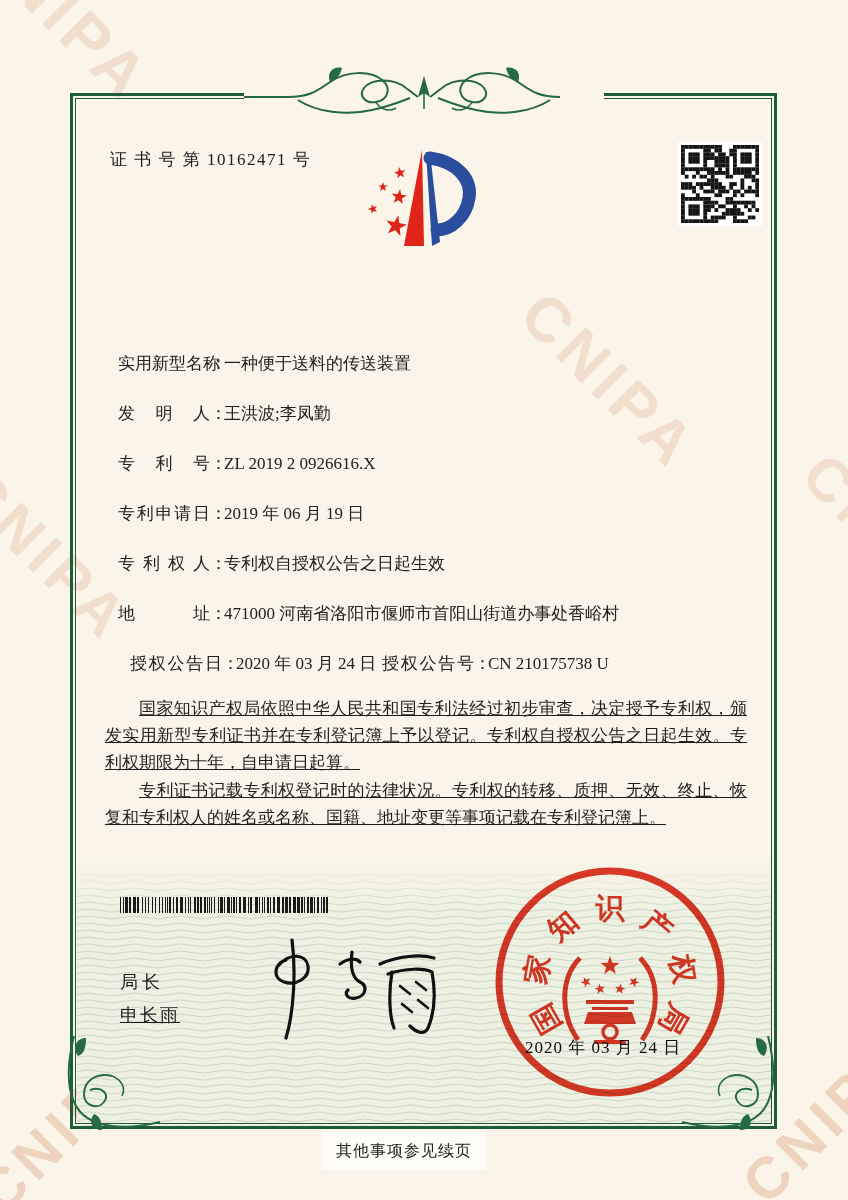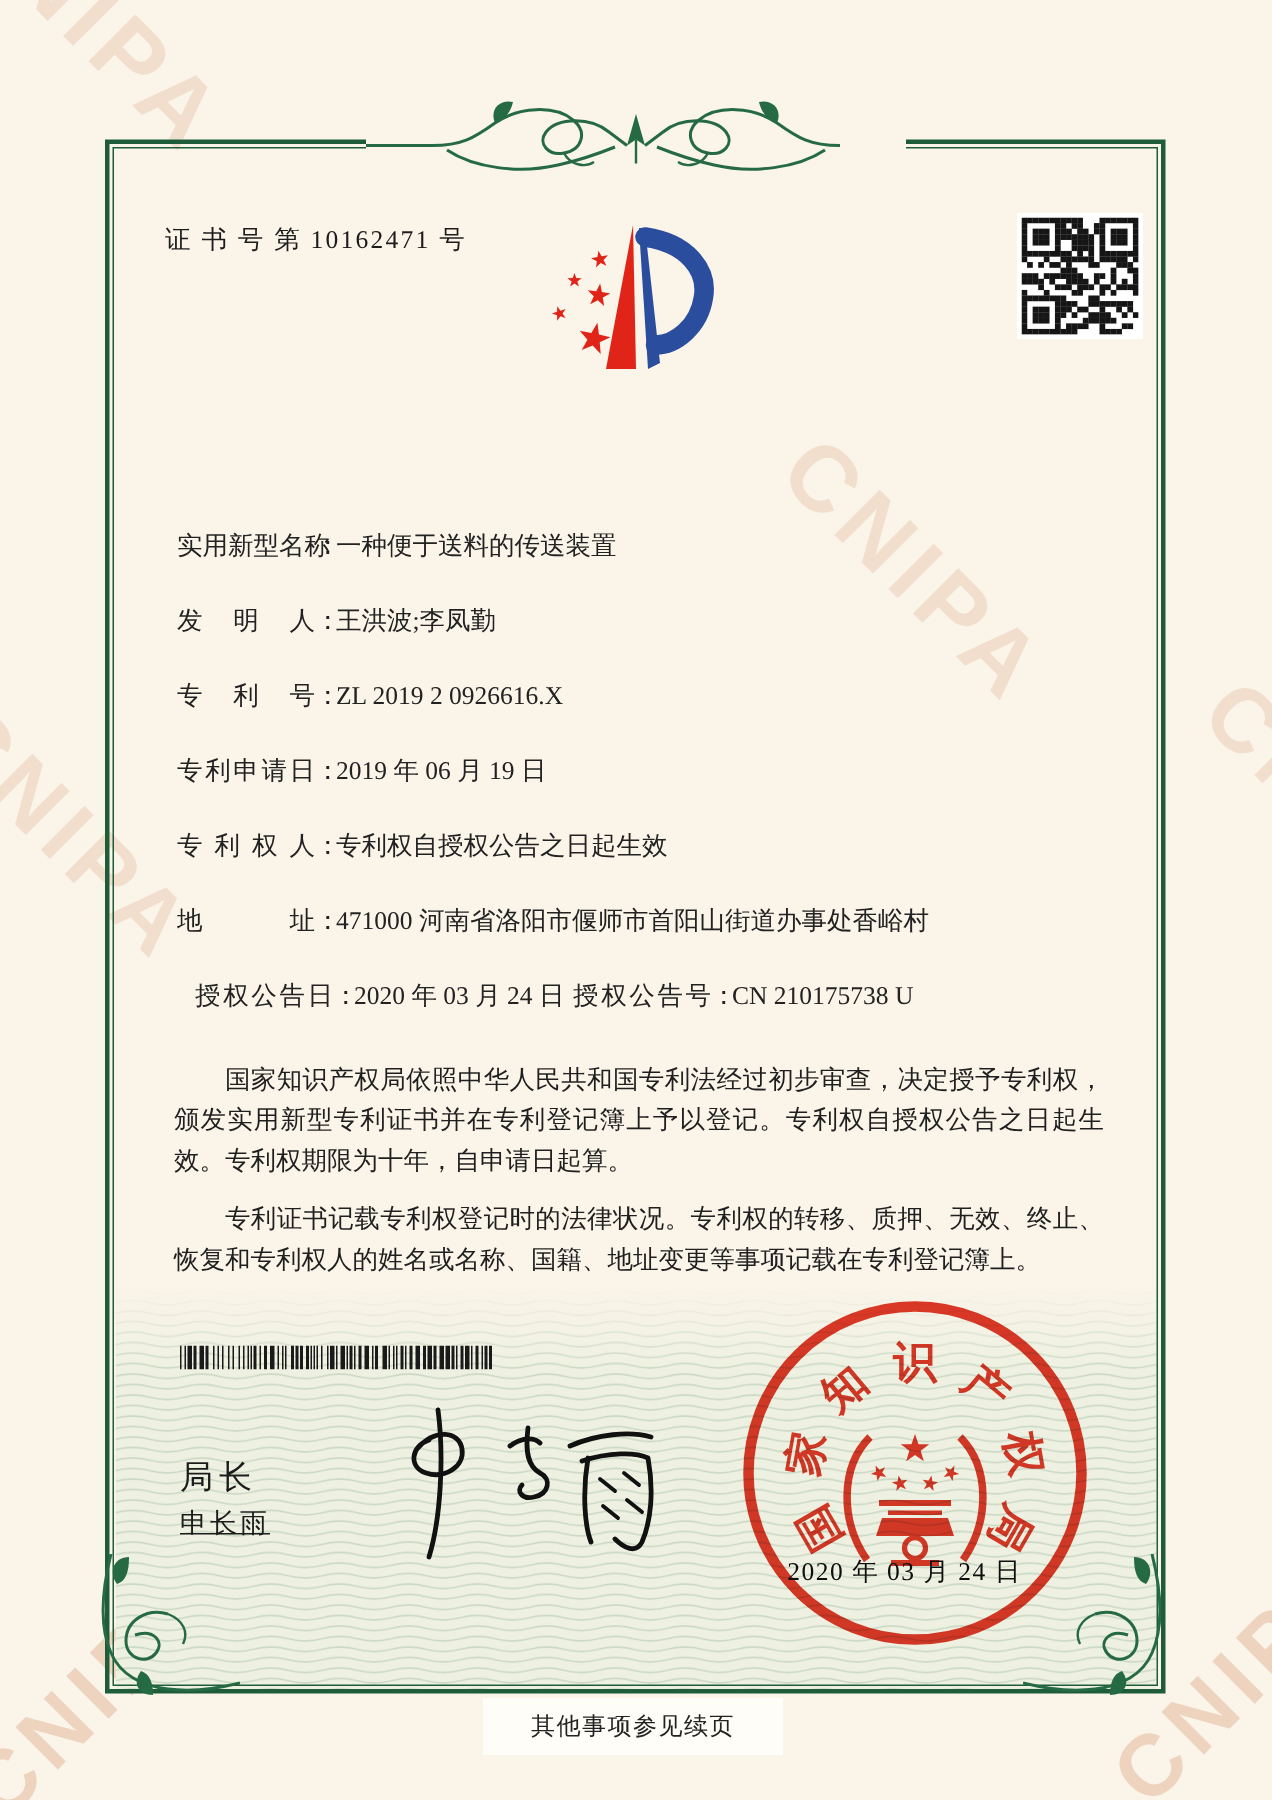--- a/index.html
+++ b/index.html
@@ -41,35 +41,35 @@
 
   .fields{position:absolute;left:118px;top:352px;width:620px;z-index:4;font-size:17px;color:#222;}
   .frow{height:22px;margin-bottom:28px;white-space:nowrap;}
   .fpair{display:inline-block;}
   .flabel{display:inline-block;width:92px;text-align:justify;text-align-last:justify;}
   .fcolon{display:inline-block;width:14px;}
   .frow.double .fpair:first-child{width:252px;margin-left:12px;}
 
   .paras{position:absolute;left:104px;top:694px;width:644px;z-index:4;font-size:17px;
          line-height:27px;text-align:justify;color:#1f1f1f;}
-  .paras p{margin:12px;text-indent:2em;}
+  .paras p{margin:1px;text-indent:2em;text-decoration:underline;}
 
   .barcode{position:absolute;left:120px;top:897px;z-index:4;}
-  .director-title{position:absolute;left:120px;top:970px;font-size:22px;letter-spacing:4px;z-index:4;}
+  .director-title{position:absolute;left:120px;top:970px;font-size:18px;letter-spacing:4px;z-index:4;}
   .director-name{position:absolute;left:120px;top:1003px;font-size:18px;letter-spacing:2px;z-index:4;text-decoration:underline;}
   .signature{position:absolute;left:248px;top:934px;z-index:4;}
 
   .seal{position:absolute;left:490px;top:862px;z-index:5;mix-blend-mode:multiply;opacity:.95;}
   .sealchar{fill:#df2f1e;font-size:29px;font-weight:bold;font-family:"Liberation Serif","DejaVu Serif",serif;}
   .sealdate{position:absolute;left:498px;top:1036px;width:210px;text-align:center;
             font-size:17px;z-index:6;color:#0e0e0e;letter-spacing:1px;}
 
   .pagenum{position:absolute;left:104px;top:1140px;width:600px;text-align:center;
            font-size:15px;letter-spacing:2px;z-index:4;color:#2a2a2a;}
-  .notebox{position:absolute;left:322px;top:1132px;width:200px;height:38px;background:#fffdf7;
+  .notebox{position:absolute;left:322px;top:1132px;width:164px;height:38px;background:#fffdf7;
            z-index:4;display:flex;align-items:center;justify-content:center;font-size:16px;
            letter-spacing:1px;color:#222;}
 </style>
 </head>
 <body>
 
 <div class="page">
 
   <svg width="0" height="0" style="position:absolute" aria-hidden="true">
     <defs>

